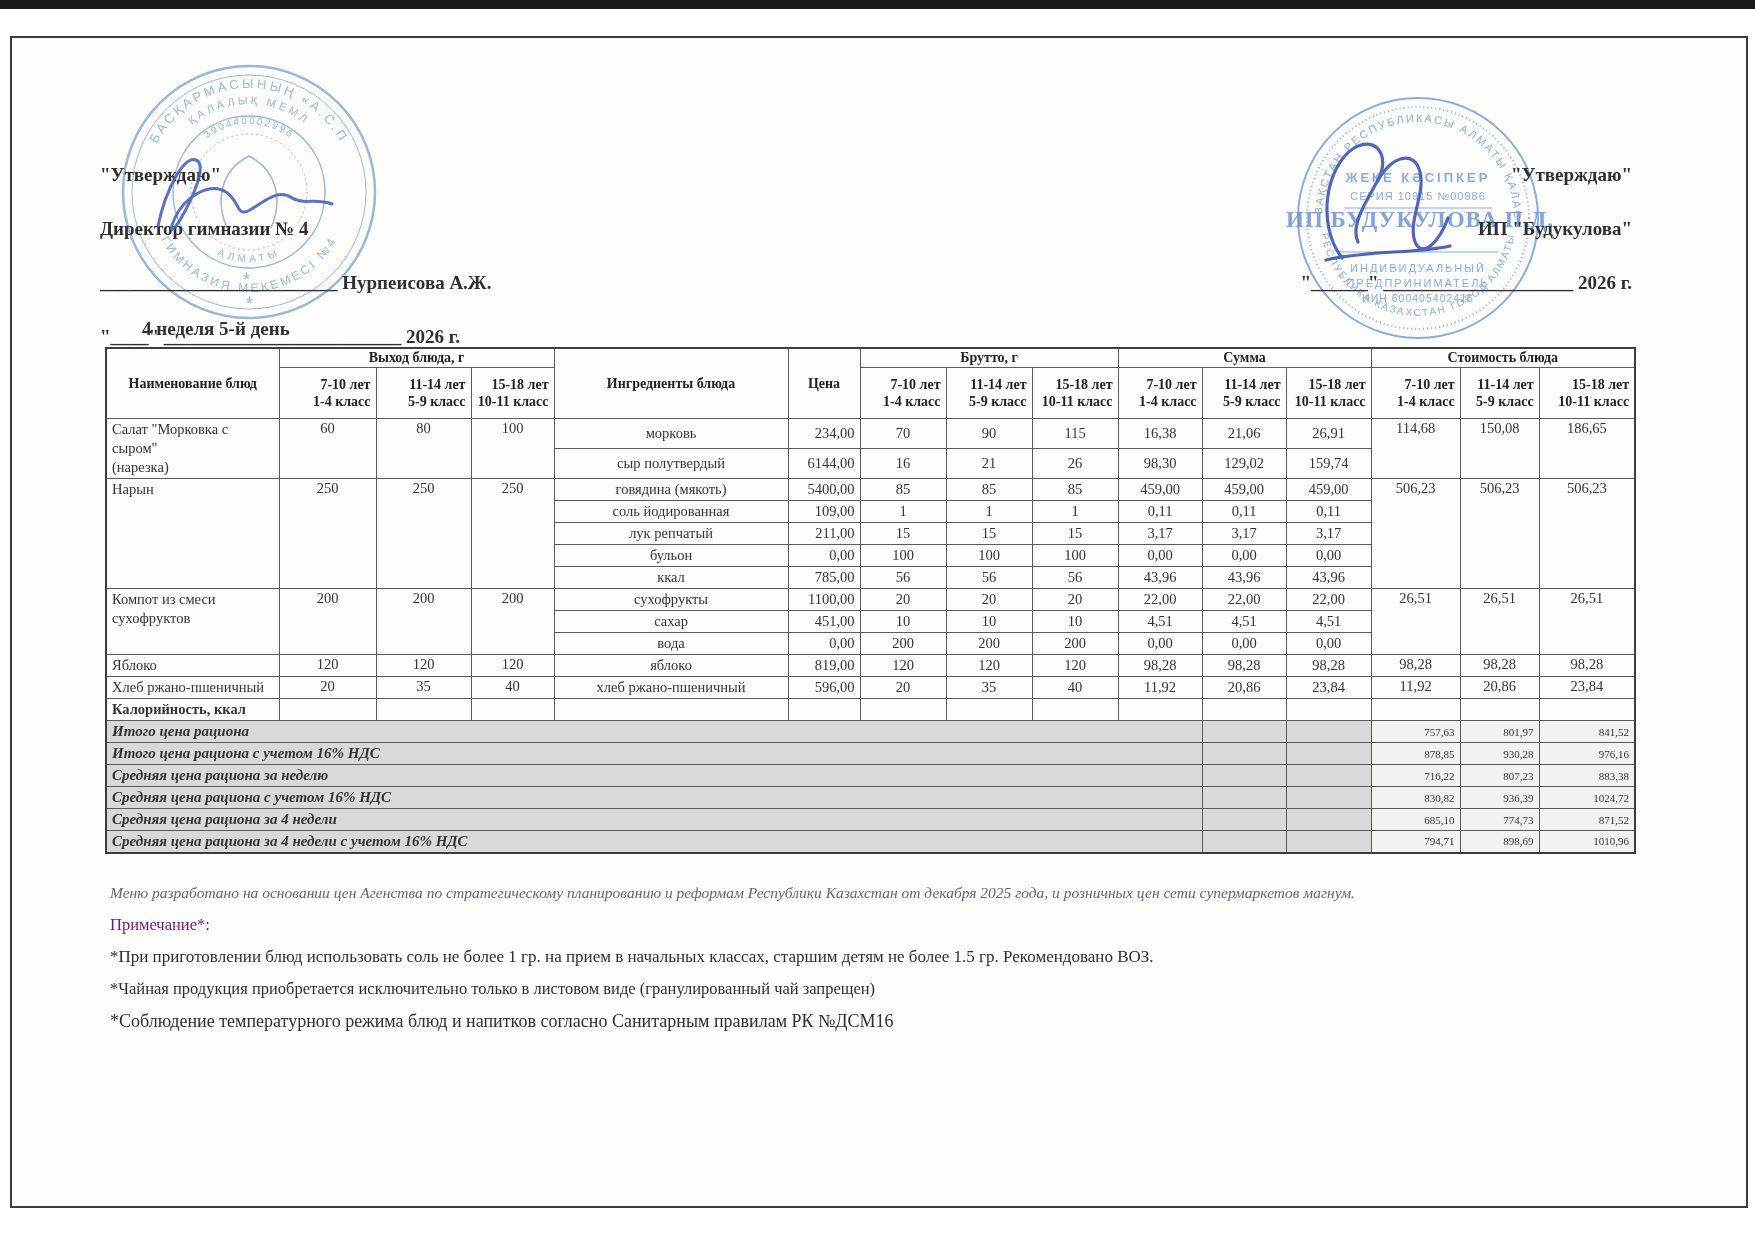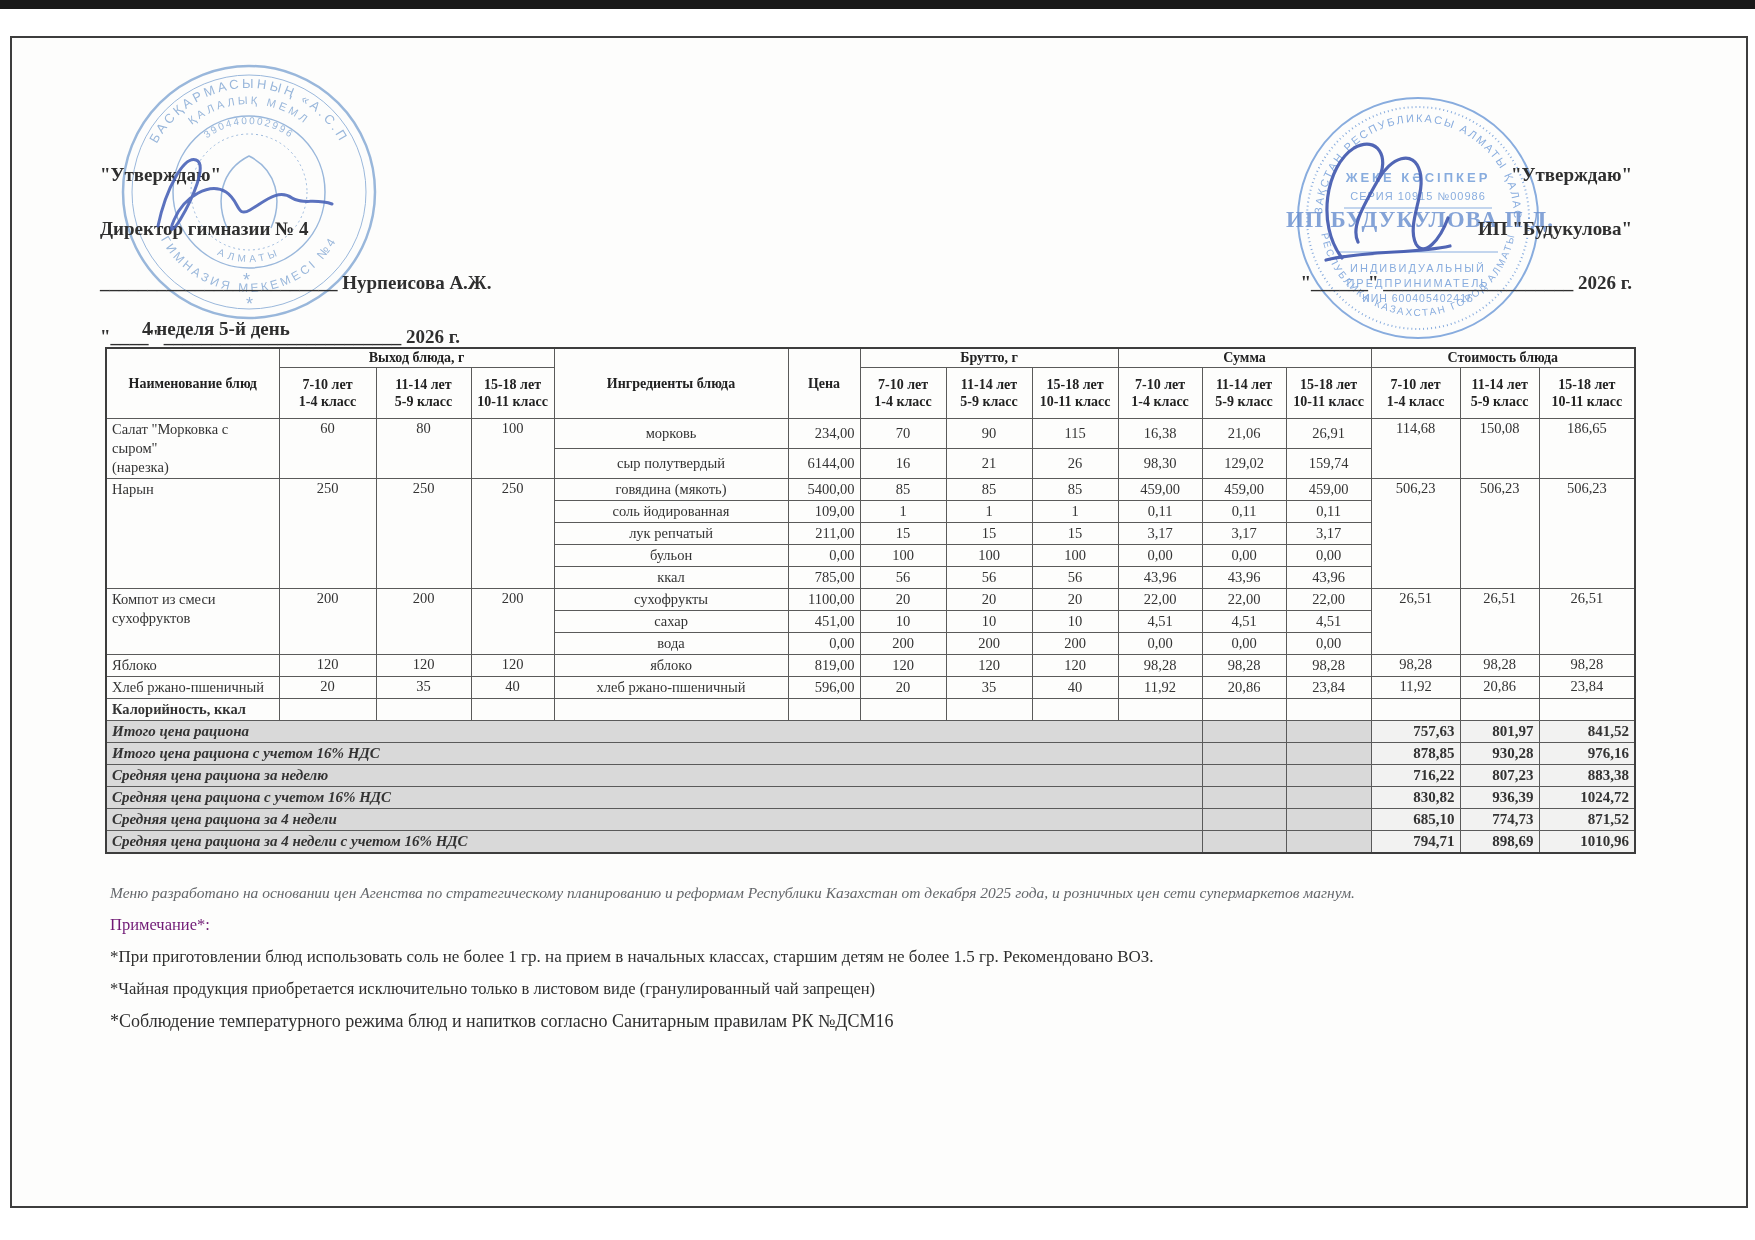--- a/index.html
+++ b/index.html
@@ -18,33 +18,33 @@
   .sig{position:absolute;z-index:6;opacity:.9;}
 
   #caption{position:absolute;left:110px;top:318px;font-size:19px;font-weight:bold;z-index:5;margin-left:32px;}
 
   
   #menu{position:absolute;left:105px;top:347px;border-collapse:collapse;table-layout:fixed;width:1529px;
         font-size:14.5px;color:#333;z-index:5;background:#fdfdfc;}
   #menu th,#menu td{border:1px solid #5a5a5a;padding:1px 5px;overflow:hidden;}
   #menu{border:2px solid #3d3d3d;}
   #menu thead th{font-weight:bold;text-align:center;font-size:14px;color:#222;vertical-align:middle;}
-  #menu th.age{white-space:pre-line;line-height:17px;height:48px;}
+  #menu th.age{white-space:pre-line;line-height:17px;height:48px;text-align:right;}
   #menu tbody tr{height:22px;}
   td.c-name{white-space:pre-line;vertical-align:top;text-align:left;line-height:19px;}
   td.c-out{text-align:center;vertical-align:top;padding-top:3px;}
   td.c-ing{text-align:center;}
   td.c-price{text-align:right;padding-right:9px;}
   td.c-num{text-align:center;}
   td.c-cost{text-align:center;vertical-align:top;padding-top:3px;}
   td.c-cal{font-weight:bold;text-align:left;}
   tr.totals td{height:17px;}
   td.t-label{background:#d9d9d9;font-weight:bold;font-style:italic;font-size:15px;text-align:left;padding-left:6px;}
   td.t-empty{background:#d9d9d9;}
-  td.t-val{font-weight:bold;font-size:15px;text-align:right;padding-right:8px;background:#f2f2f1;}
+  td.t-val{font-weight:normal;font-size:11px;text-align:right;padding-right:8px;background:#f2f2f1;}
 
   
   .note{position:absolute;left:110px;z-index:5;}
   #note-src{top:884px;font-style:italic;font-size:15.5px;color:#63666a;text-align:center;}
   #note-title{top:915px;font-size:16.5px;color:#701a75;}
   #note-1{top:947px;font-size:17px;color:#2e2e2e;}
   #note-2{top:979px;font-size:16.5px;color:#2e2e2e;}
   #note-3{top:1011px;font-size:18px;color:#2e2e2e;}
 
   #bigname{position:absolute;left:1286px;top:207px;width:290px;text-align:left;font-size:23px;font-weight:bold;

